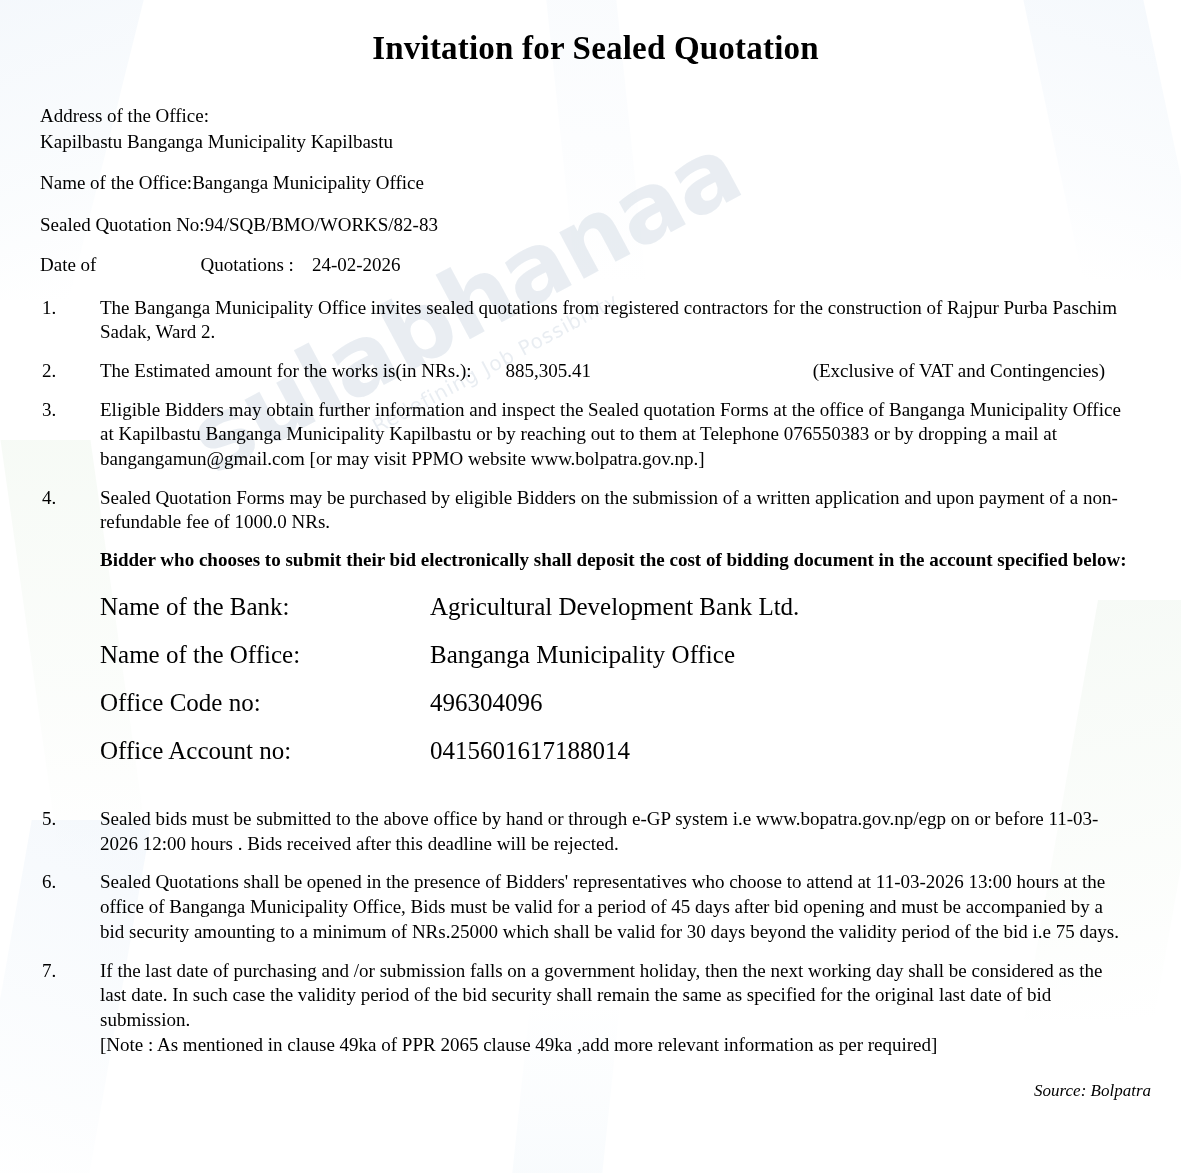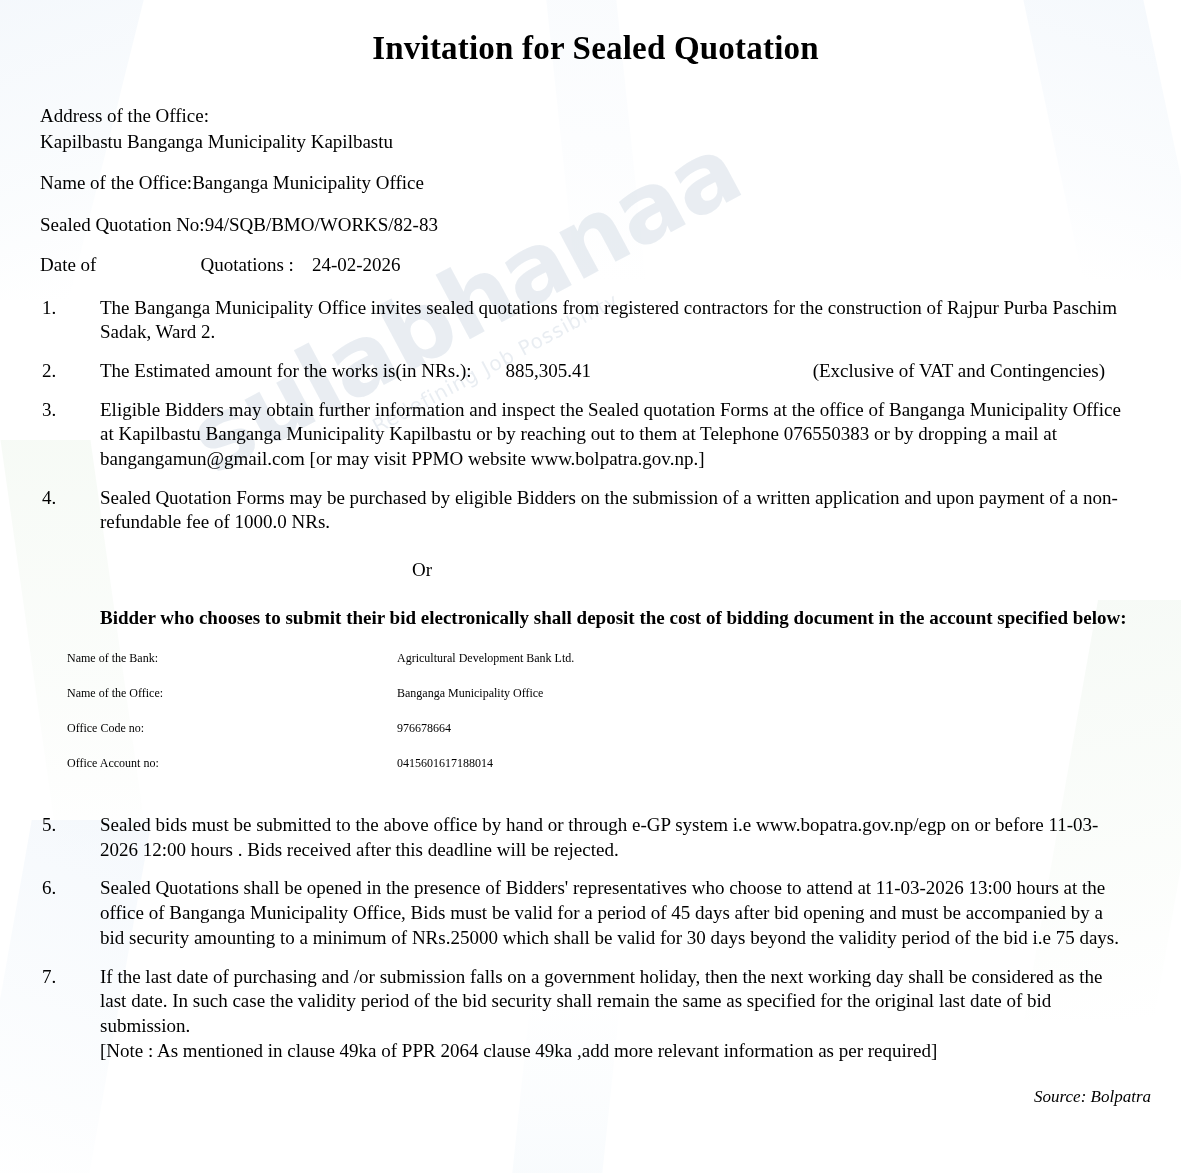--- a/index.html
+++ b/index.html
@@ -170,22 +170,22 @@
     margin: 24px 0 26px 0;
   }
   .sub-intro {
     font-size: 19px;
     padding-left: 60px;
     margin-bottom: 22px;
     font-weight: bold;
   }
   table.bank {
     border-collapse: collapse;
-    margin-left: 27px;
-    font-size: 12px;
+    margin-left: 60px;
+    font-size: 25px;
     margin-bottom: 22px;
   }
   table.bank td {
     padding: 0 0 20px 0;
     vertical-align: top;
   }
   table.bank td.k { width: 330px; }
   table.bank td.v { width: 520px; }
 
   .note-line {
@@ -261,37 +261,36 @@
       <span class="num">3.</span>
       <span class="body">Eligible Bidders may obtain further information and inspect the Sealed quotation Forms at the office of Banganga Municipality Office at Kapilbastu  Banganga Municipality Kapilbastu  or by reaching out to them at Telephone 076550383 or by dropping a mail at bangangamun@gmail.com [or may visit PPMO website www.bolpatra.gov.np.]</span>
     </li>
 
     <li>
       <span class="num">4.</span>
       <span class="body">Sealed Quotation Forms may be purchased by eligible Bidders on the submission of a written application and upon payment of a non-refundable fee of 1000.0 NRs.</span>
     </li>
   </ol>
 
-  <div class="or-line">Or</div>
 
   <div class="sub-intro">Bidder who chooses to submit their bid electronically shall deposit the cost of bidding document in the account specified below:</div>
 
   <table class="bank">
     <tbody>
       <tr>
         <td class="k">Name of the Bank:</td>
         <td class="v">Agricultural Development Bank Ltd.</td>
       </tr>
       <tr>
         <td class="k">Name of the Office:</td>
         <td class="v">Banganga Municipality Office</td>
       </tr>
       <tr>
         <td class="k">Office Code no:</td>
-        <td class="v">976678664</td>
+        <td class="v">496304096</td>
       </tr>
       <tr>
         <td class="k">Office Account no:</td>
         <td class="v">0415601617188014</td>
       </tr>
     </tbody>
   </table>
 
   <ol class="clauses">
     <li>
@@ -301,20 +300,20 @@
 
     <li>
       <span class="num">6.</span>
       <span class="body">Sealed Quotations shall be opened in the presence of Bidders' representatives who choose to attend at 11-03-2026 13:00 hours at the office of  Banganga Municipality Office, Bids must be valid for a period of 45 days after bid opening and must be accompanied by a bid security amounting to a minimum of NRs.25000 which shall be valid for 30 days beyond the validity period of the bid i.e 75 days.</span>
     </li>
 
     <li>
       <span class="num">7.</span>
       <span class="body">
         <span>If the last date of purchasing and /or submission falls on a government holiday, then the next working day shall be considered as the last date. In such case the validity period of the bid security shall remain the same as specified for the original last date of bid submission.</span>
-        <span class="note-line">[Note : As mentioned in clause 49ka of PPR 2064 clause 49ka ,add more relevant information as per required]</span>
+        <span class="note-line">[Note : As mentioned in clause 49ka of PPR 2065 clause 49ka ,add more relevant information as per required]</span>
       </span>
     </li>
   </ol>
 
 </div>
 
 <div class="source">Source: Bolpatra</div>
 
 </body></html>

